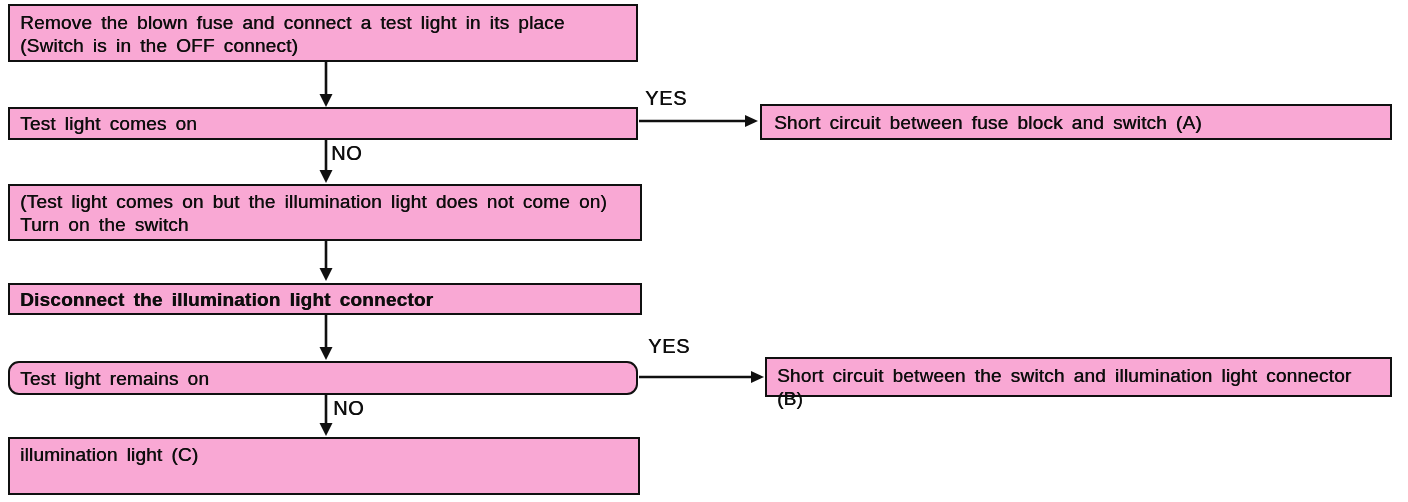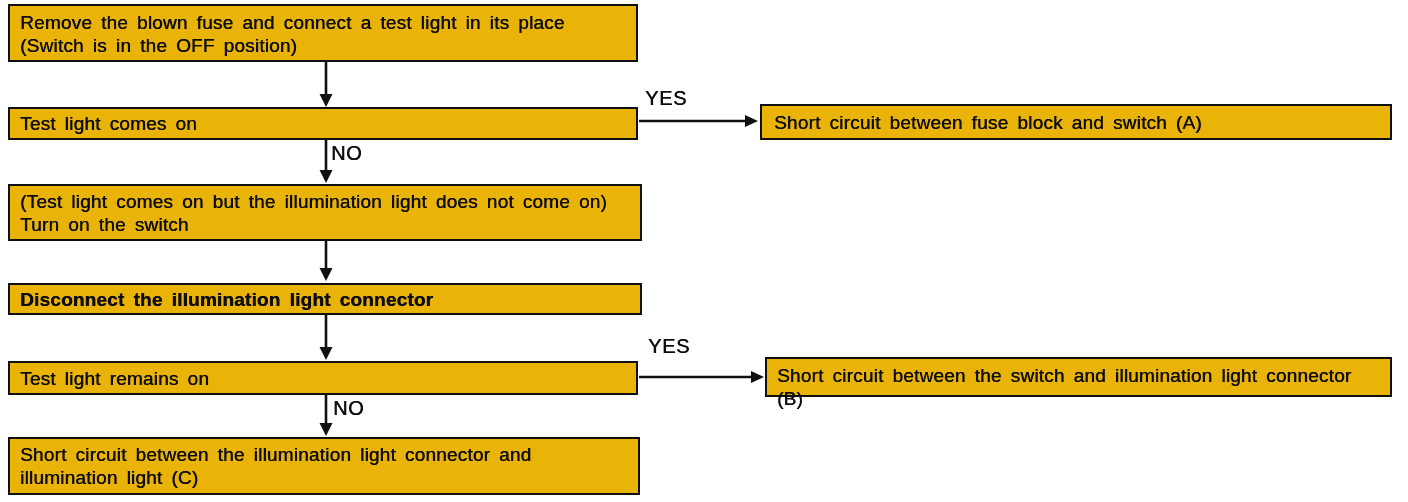--- a/index.html
+++ b/index.html
@@ -1,21 +1,21 @@
 <!DOCTYPE html>
 <html><head>
 <meta charset="utf-8">
 <style>
   html,body { margin:0; padding:0; background:#ffffff; }
   .canvas {
     position:relative; width:1408px; height:502px; background:#ffffff;
     font-family:"Liberation Sans", sans-serif; color:#0e0e0e; overflow:hidden;
   }
   .node {
-    position:absolute; background:#eab308; border:2.5px solid #101010;
+    position:absolute; background:#f9a8d4; border:2.5px solid #101010;
     box-sizing:border-box; font-size:19px; line-height:23px;
     letter-spacing:0.2px; word-spacing:3.5px; padding:4px 10px;
     text-shadow:0.45px 0 0 currentColor; white-space:nowrap;
   }
   .node.center { display:flex; align-items:center; }
   .edge-label {
     position:absolute; font-size:20px; letter-spacing:0.6px;
     text-shadow:0.5px 0 0 currentColor;
   }
   svg.wires { position:absolute; left:0; top:0; pointer-events:none; }
@@ -53,51 +53,50 @@
       <polygon points="751,371 751,383 764,377"></polygon>
     </g>
     <g>
       <line x1="326" y1="395" x2="326" y2="424"></line>
       <polygon points="319.5,423 332.5,423 326,436"></polygon>
     </g>
   </svg>
 
   <div class="node" style="left:8px; top:4px; width:630px; height:58px; padding-top:5px;">
     <div>Remove the blown fuse and connect a test light in its place</div>
-    <div>(Switch is in the OFF position)</div>
+    <div>(Switch is in the OFF connect)</div>
   </div>
 
   <div class="node center" style="left:8px; top:107px; width:630px; height:33px;">
     <span>Test light comes on</span>
   </div>
 
   <div class="node center" style="left:760px; top:104px; width:632px; height:36px;padding-left:12px;">
     <span>Short circuit between fuse block and switch (A)</span>
   </div>
 
   <div class="node" style="left:8px; top:184px; width:634px; height:57px; padding-top:4px;">
     <div>(Test light comes on but the illumination light does not come on)</div>
     <div>Turn on the switch</div>
   </div>
 
   <div class="node center" style="left:8px; top:283px; width:634px; height:32px;font-weight:bold;">
     <span>Disconnect the illumination light connector</span>
   </div>
 
-  <div class="node center" style="left:8px; top:361px; width:630px; height:34px;">
+  <div class="node center" style="left:8px; top:361px; width:630px; height:34px;border-radius:11px;">
     <span>Test light remains on</span>
   </div>
 
   <div class="node" style="left:765px; top:357px; width:627px; height:40px; padding-top:5px;">
     <div>Short circuit between the switch and illumination light connector</div>
     <div>(B)</div>
   </div>
 
   <div class="node" style="left:8px; top:437px; width:632px; height:58px; padding-top:4px;">
-    <div>Short circuit between the illumination light connector and</div>
     <div>illumination light (C)</div>
   </div>
 
   <div class="edge-label" style="left:645px; top:87px;">YES</div>
   <div class="edge-label" style="left:331px; top:142px;">NO</div>
   <div class="edge-label" style="left:648px; top:335px;">YES</div>
   <div class="edge-label" style="left:333px; top:397px;">NO</div>
 
 </div>
 

